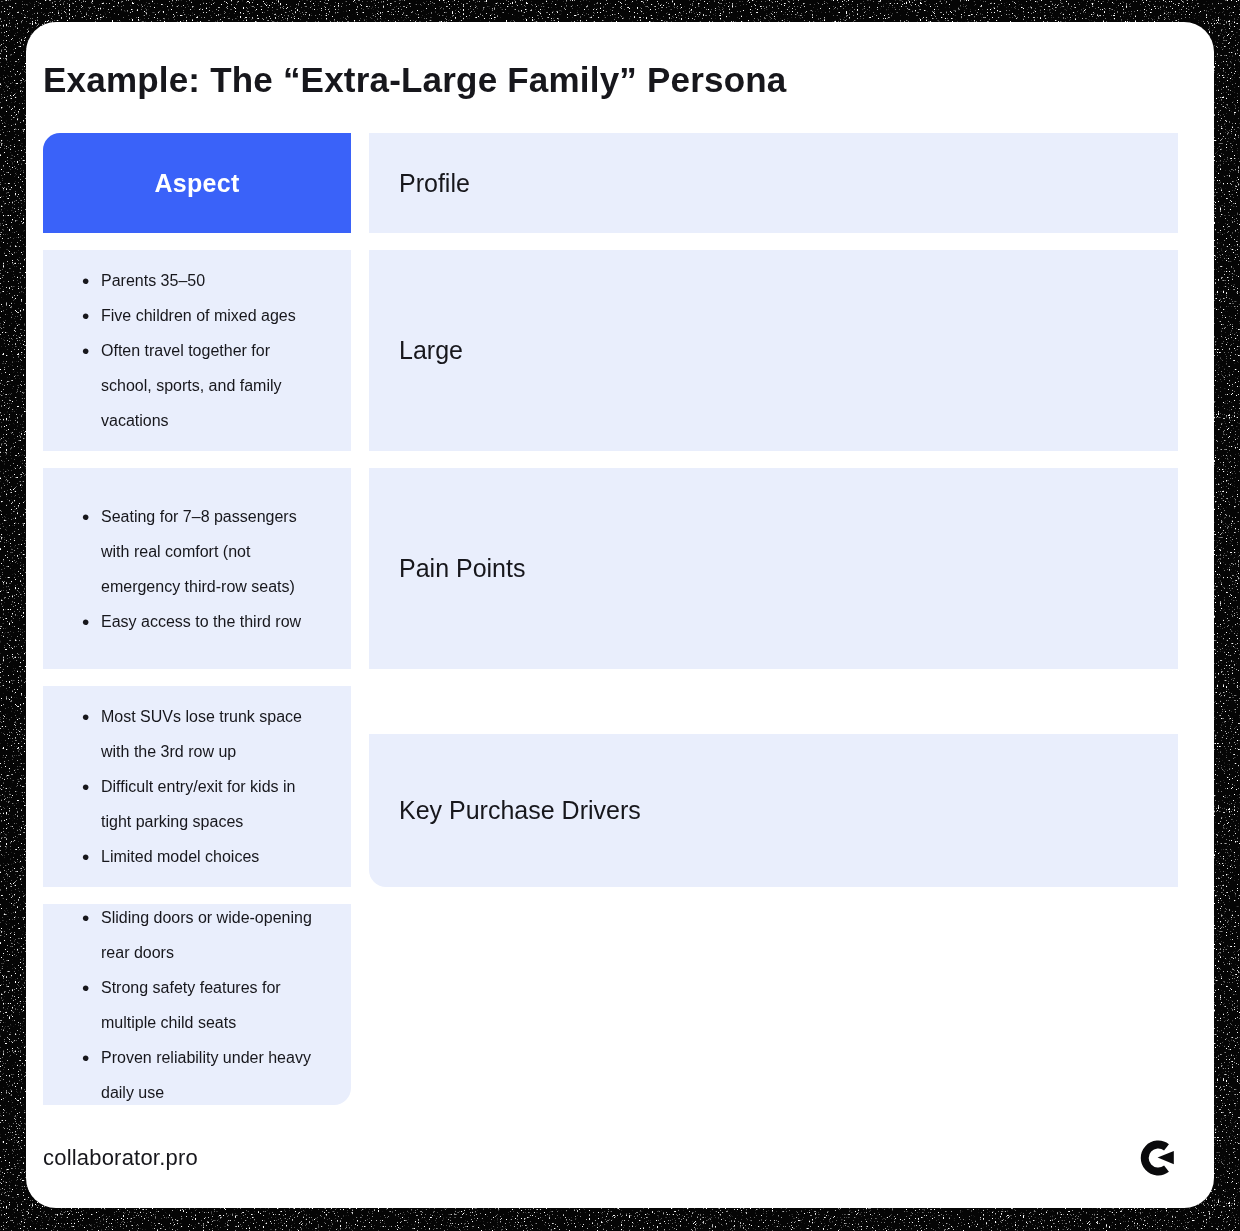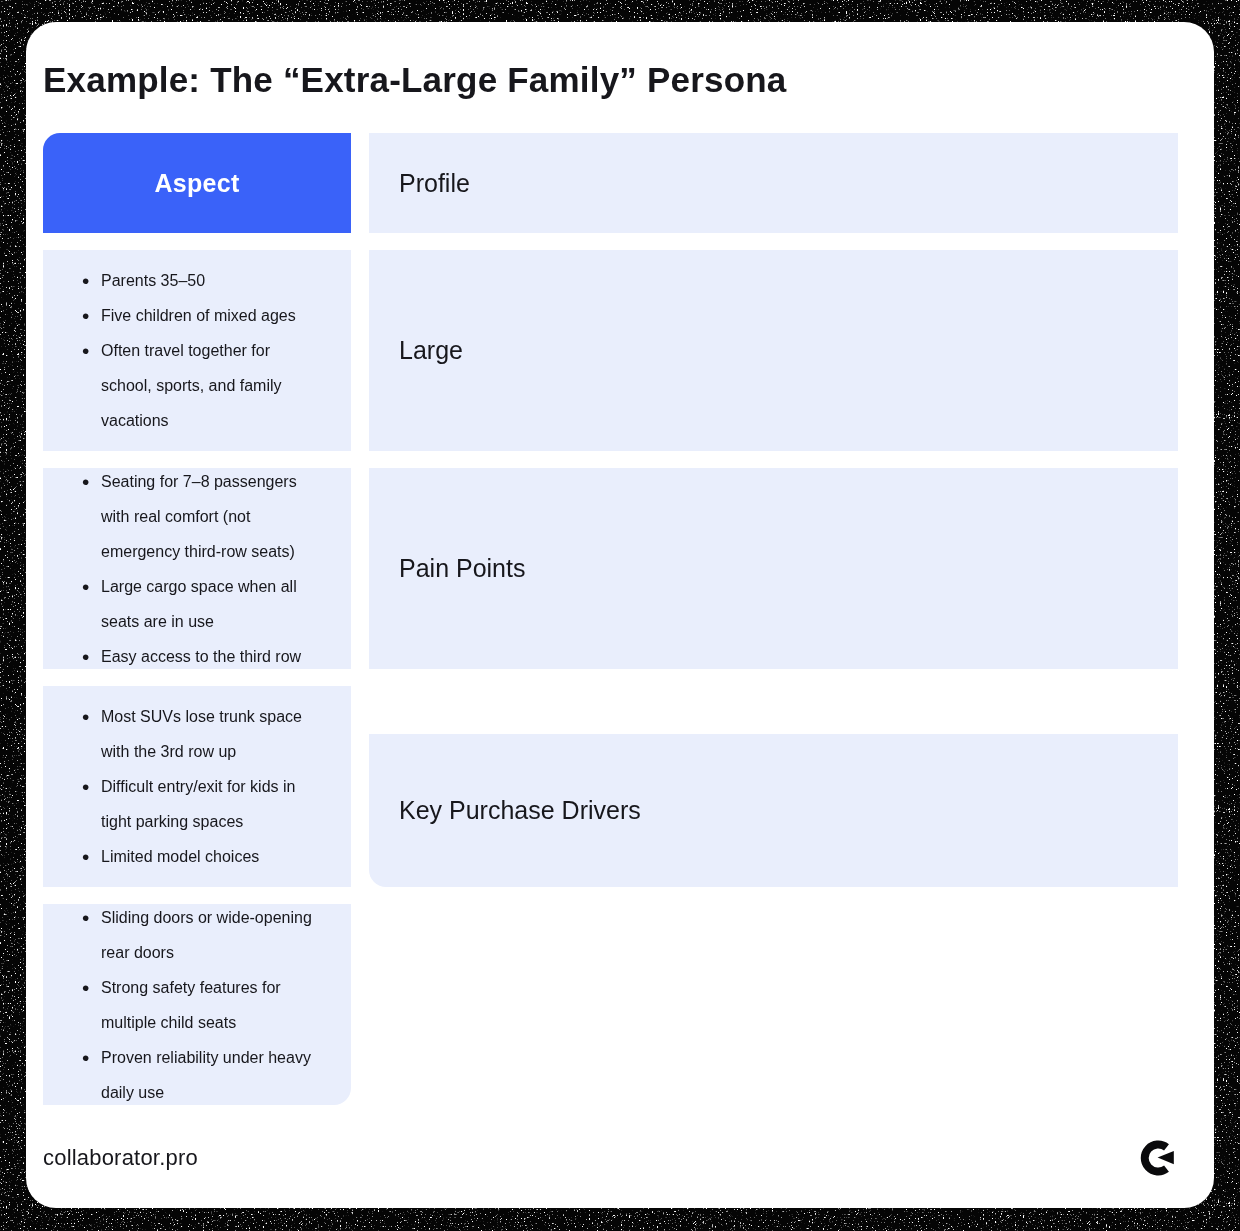--- a/index.html
+++ b/index.html
@@ -139,21 +139,20 @@
         <li>Parents 35–50</li>
         <li>Five children of mixed ages</li>
         <li>Often travel together for school, sports, and family vacations</li>
       </ul>
     </div>
 
     <div class="cell aspect-cell">Large</div>
     <div class="cell desc-cell">
       <ul class="bullets">
         <li>Seating for 7–8 passengers with real comfort (not emergency third-row seats)</li>
-        <li>Large cargo space when all seats are in use</li>
         <li>Easy access to the third row</li>
       </ul>
     </div>
 
     <div class="cell aspect-cell">Pain Points</div>
     <div class="cell desc-cell">
       <ul class="bullets">
         <li>Most SUVs lose trunk space with the 3rd row up</li>
         <li>Difficult entry/exit for kids in tight parking spaces</li>
         <li>Limited model choices</li>

